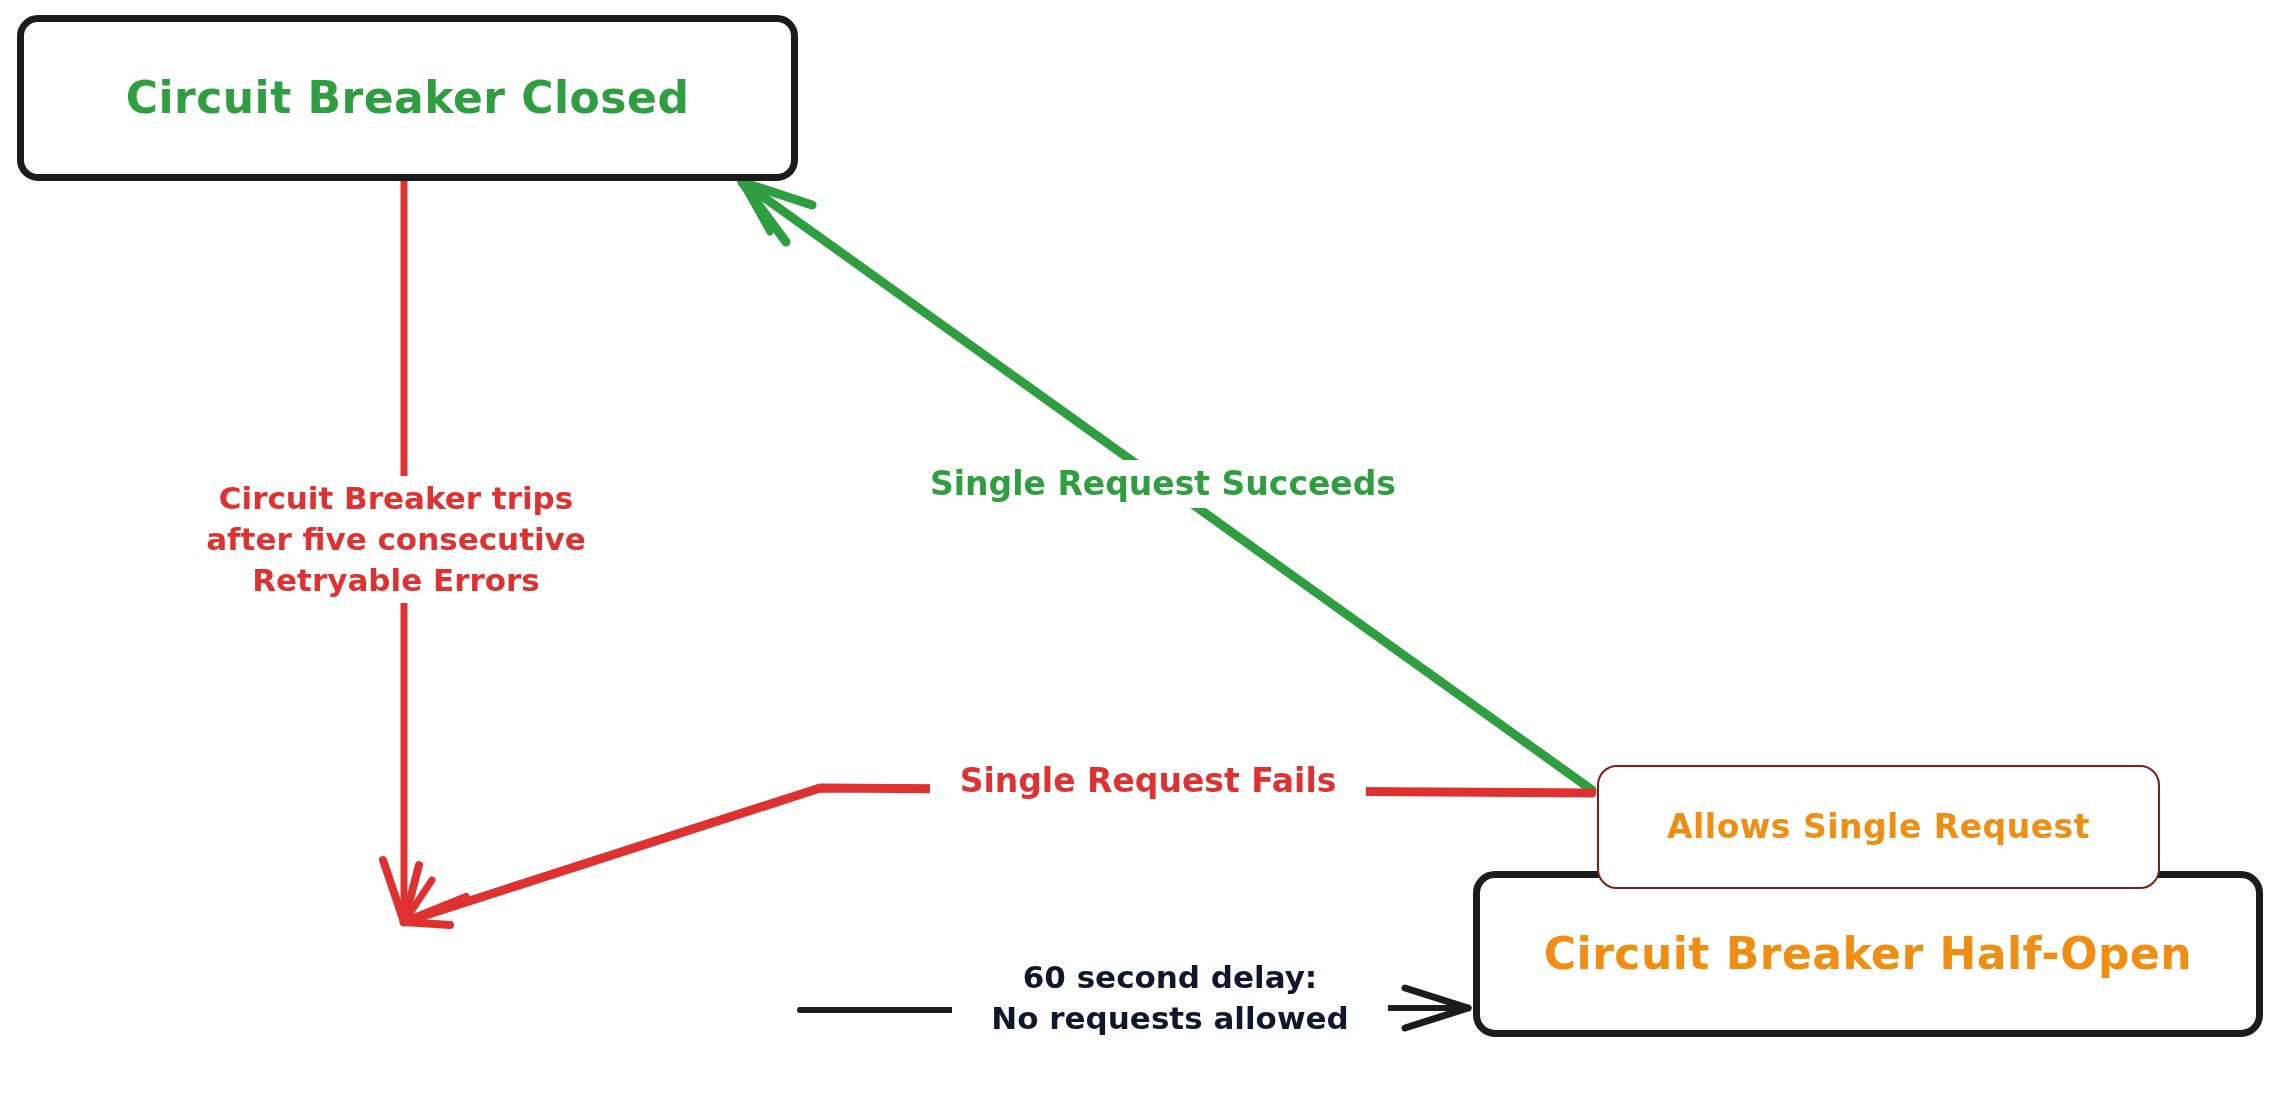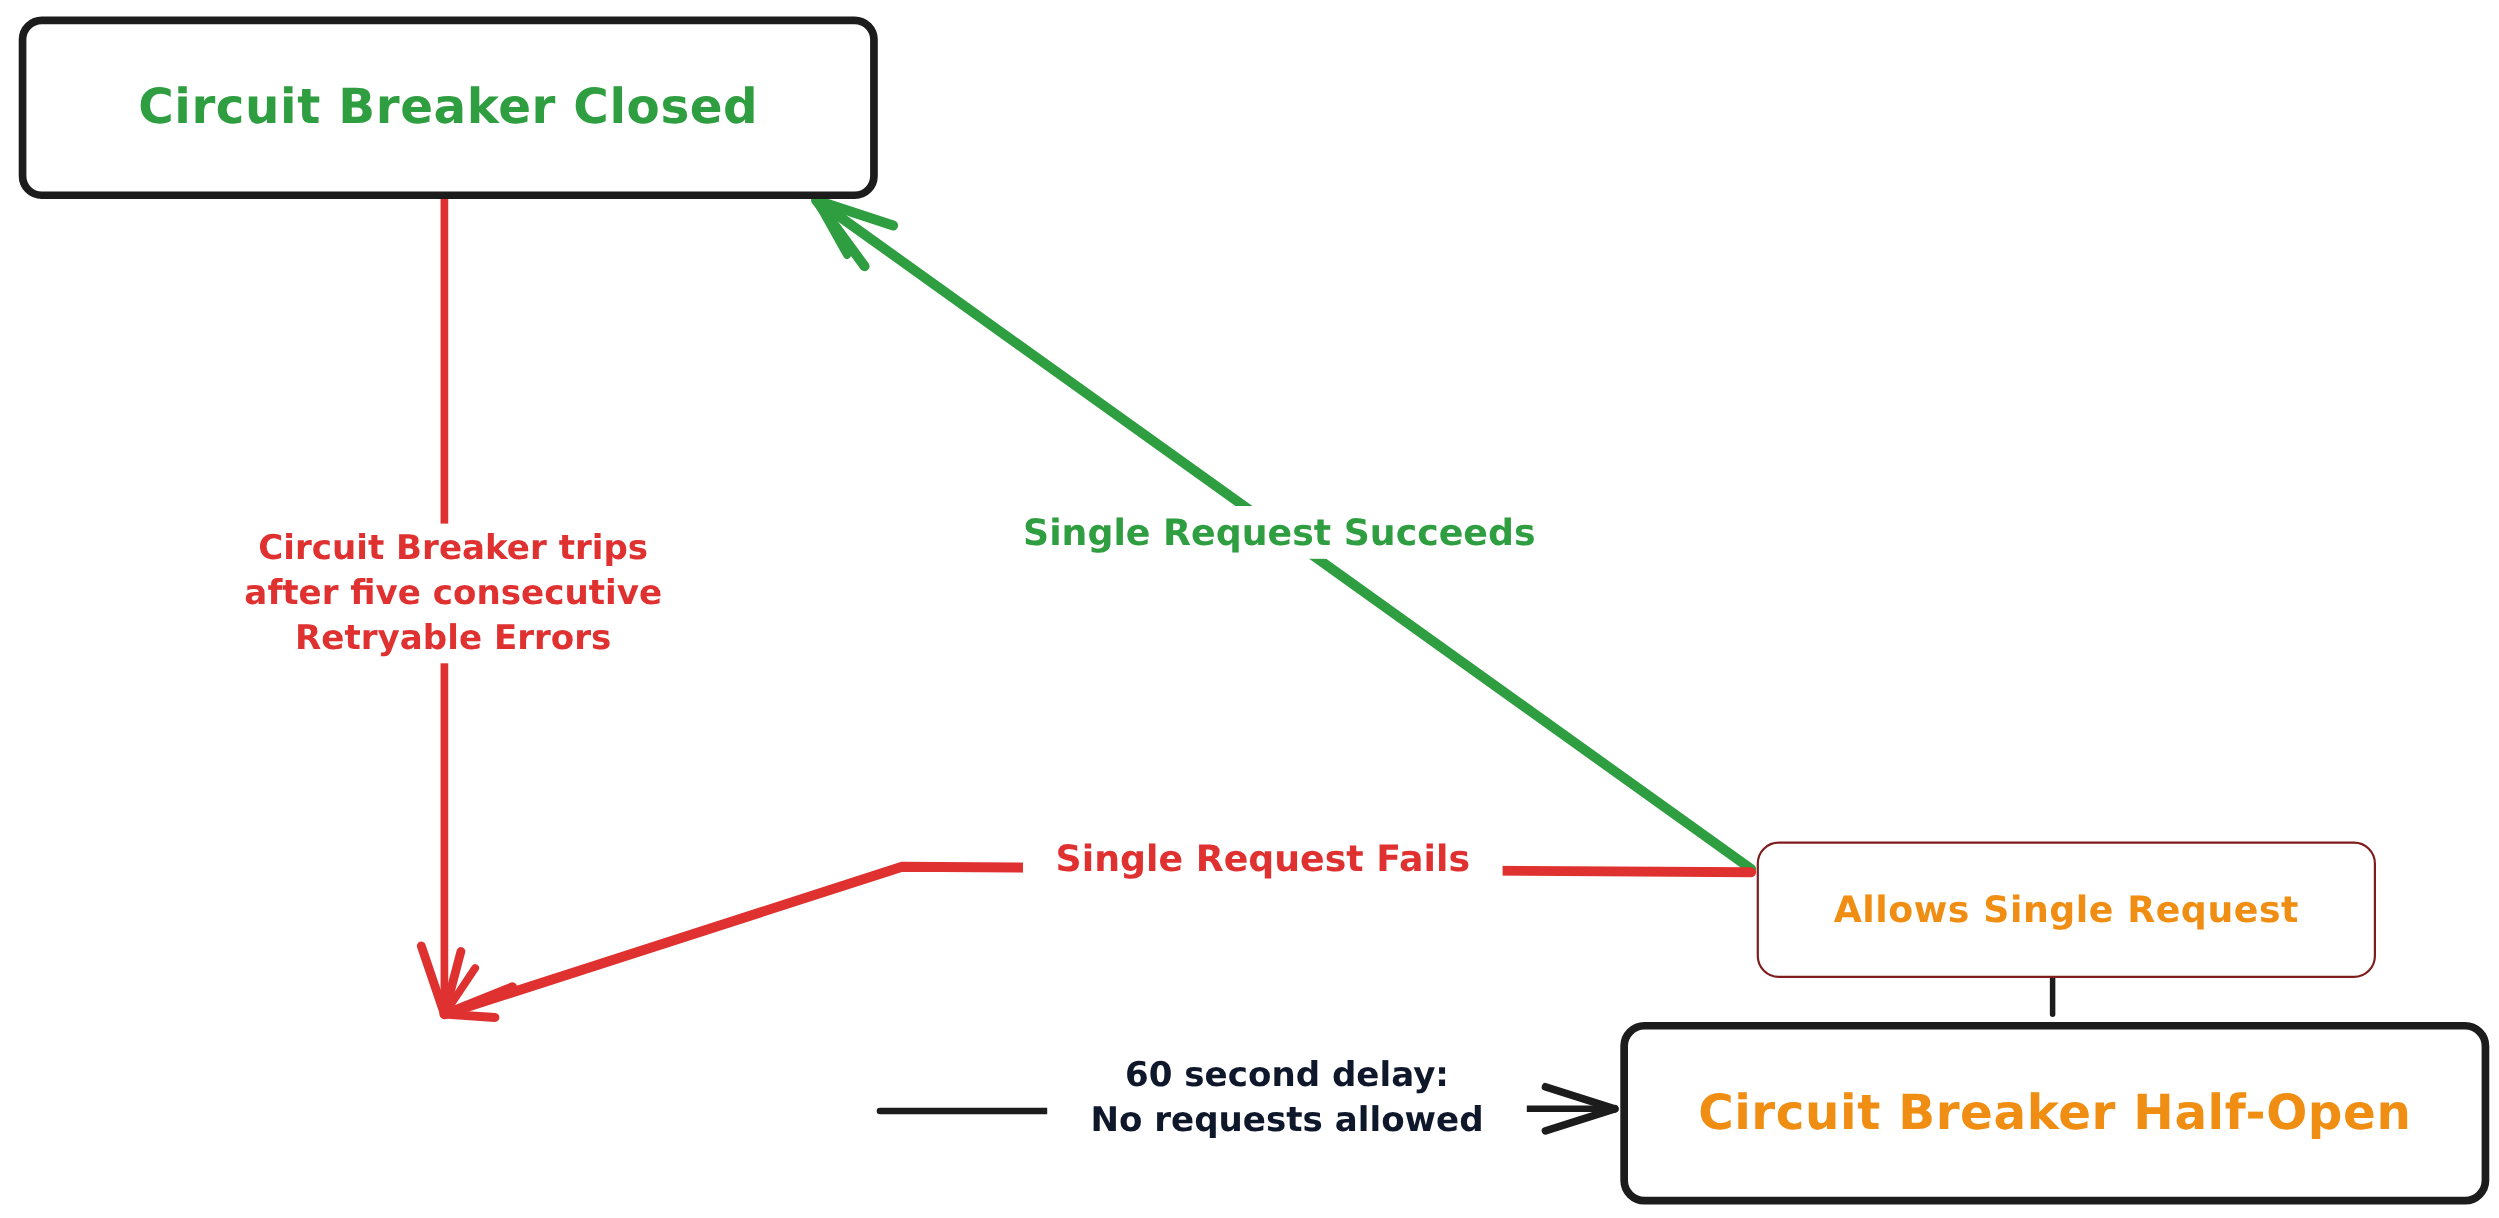--- a/index.html
+++ b/index.html
@@ -56,41 +56,41 @@
     left: 17px; top: 15px; width: 781px; height: 166px; border-radius: 21px;
   }
   #node-closed .node-label { font-size: 44px; }
 
   #node-open {
     left: 17px; top: 925px; width: 781px; height: 166px;
   }
   #node-open .node-label { font-size: 44px; }
 
   #node-halfopen {
-    left: 1473px; top: 929px; width: 790px; height: 166px;
+    left: 1473px; top: 871px; width: 790px; height: 166px;
   }
   #node-halfopen .node-label { font-size: 44px; }
 
   #node-allows {
     left: 1597px; top: 731px; width: 563px; height: 124px;
   }
   #node-allows .node-label { font-size: 33px; }
 
   .edge-label {
     position: absolute;
     font-family: "DejaVu Sans", sans-serif;
     font-weight: 600;
     text-align: center;
     line-height: 1.32;
     white-space: pre;
     background: #ffffff;
     padding: 2px 8px;
   }
   #label-trips {
-    left: 194px; top: 476px; width: 420px;
+    left: 178px; top: 476px; width: 420px;
     font-size: 31px; color: #e03131;
     text-align: center;
   }
   #label-succeeds {
     left: 905px; top: 460px; width: 500px;
     font-size: 33px; color: #2f9e41;
   }
   #label-fails {
     left: 930px; top: 757px; width: 420px;
     font-size: 33px; color: #e03131;

